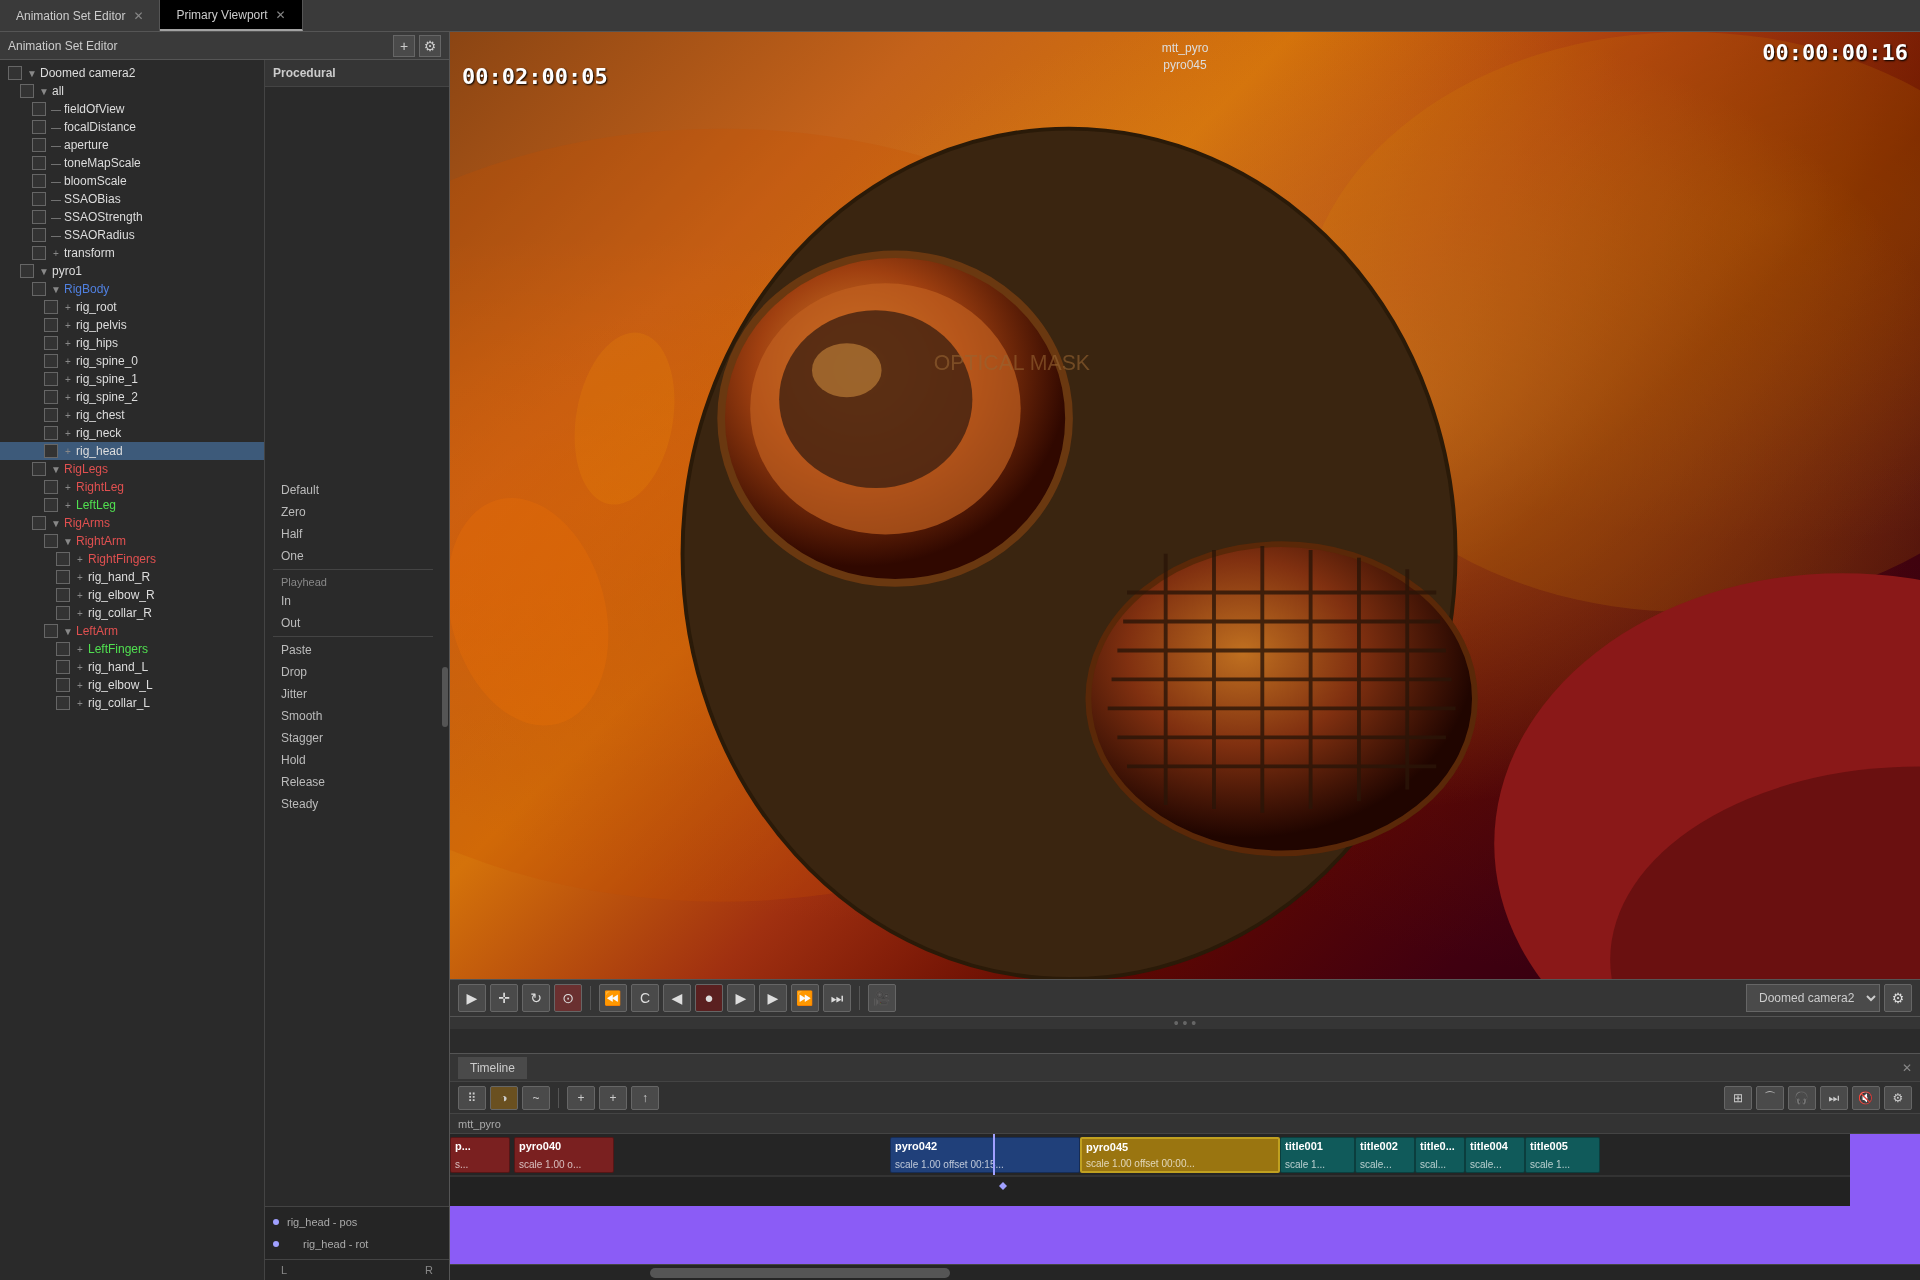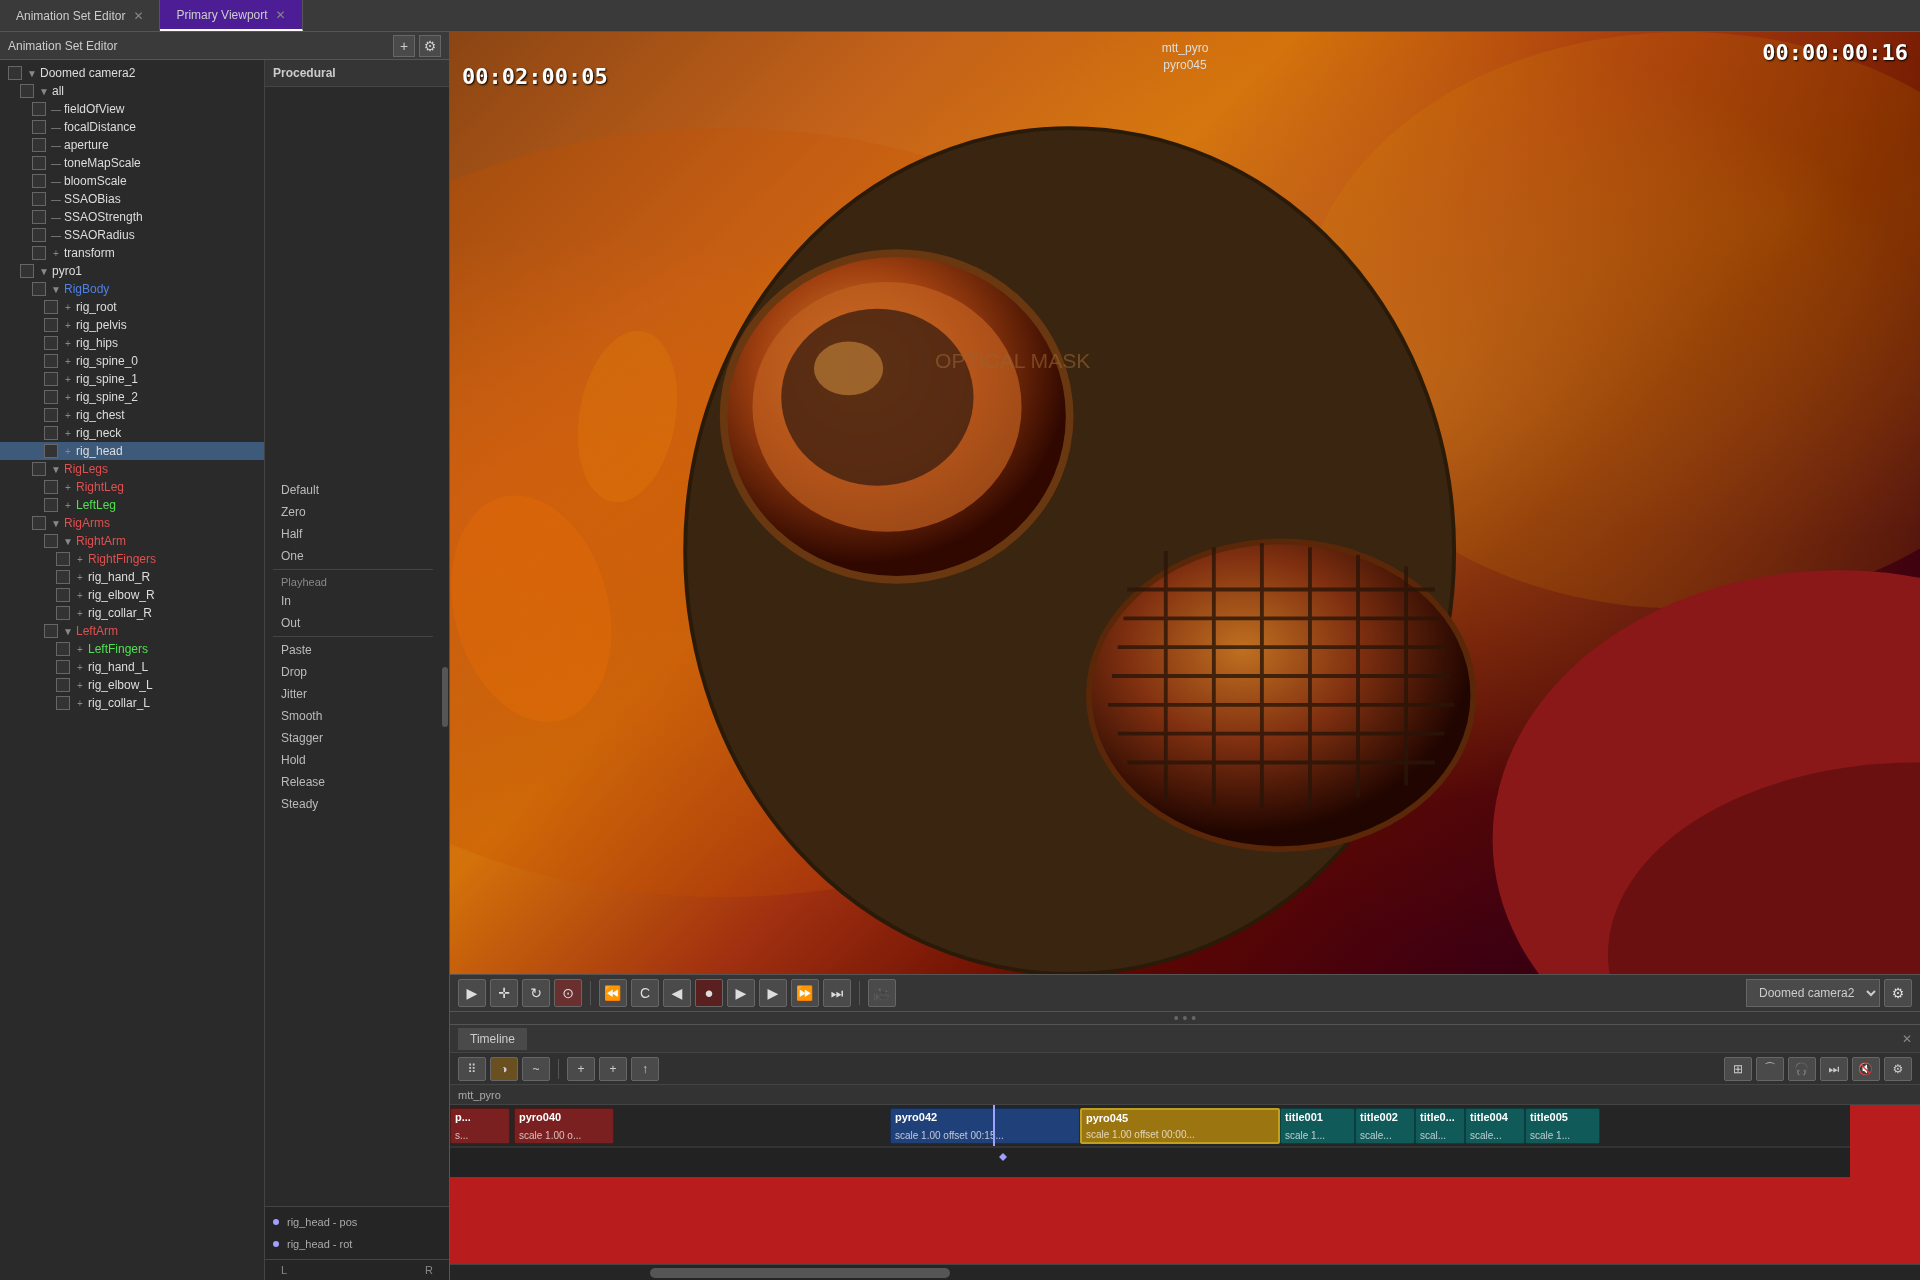--- a/index.html
+++ b/index.html
@@ -23,22 +23,22 @@
     .tab {
       padding: 0 16px;
       display: flex;
       align-items: center;
       background: #3a3a3a;
       border-right: 1px solid #555;
       font-size: 12px;
       color: #ccc;
     }
     .tab.active {
-      background: #4c1d95;
-      border-bottom: 2px solid #ffffff;
+      background: #000000;
+      border-bottom: 2px solid #a3a3a3;
     }
     .tab-close {
       margin-left: 8px;
       cursor: pointer;
       color: #888;
     }
 
     
     .main-layout {
       display: flex;
@@ -302,25 +302,26 @@
       font-size: 14px;
       height: 12px;
       display: flex;
       align-items: center;
       justify-content: center;
       background: #353535;
     }
 
     
     .timeline-section {
-      height: 256px;
-      background: #b91c1c;
+      height: 227px;
+      background: #8b5cf6;
       display: flex;
       flex-direction: column;
       border-top: 1px solid #555;
+      margin-top: 24px;
     }
     .timeline-header {
       display: flex;
       align-items: center;
       height: 28px;
       background: #353535;
       padding: 0 8px;
       border-bottom: 1px solid #444;
     }
     .timeline-tab {
@@ -754,21 +755,21 @@
           <div class="proc-scroll-indicator">
             <div class="proc-scroll-thumb"></div>
           </div>
         </div>
 
         <div style="border-top:1px solid #444;padding:4px 0;background:#252525;">
           <div style="display:flex;align-items:center;height:22px;padding:0 8px;gap:8px;">
             <div style="width:6px;height:6px;background:#a0a0ff;border-radius:50%;"></div>
             <span style="font-size:11px;color:#aaa;">rig_head - pos</span>
           </div>
-          <div style="display:flex;align-items:center;height:22px;padding:0 8px;gap:8px;">
+          <div style="display:flex;align-items:center;height:22px;padding:0 8px;gap:24px;">
             <div style="width:6px;height:6px;background:#a0a0ff;border-radius:50%;"></div>
             <span style="font-size:11px;color:#aaa;">rig_head - rot</span>
           </div>
         </div>
 
         <div style="display:flex;justify-content:space-between;padding:4px 16px;border-top:1px solid #444;background:#252525;font-size:11px;color:#888;">
           <span>L</span>
           <span>R</span>
         </div>
       </div>

